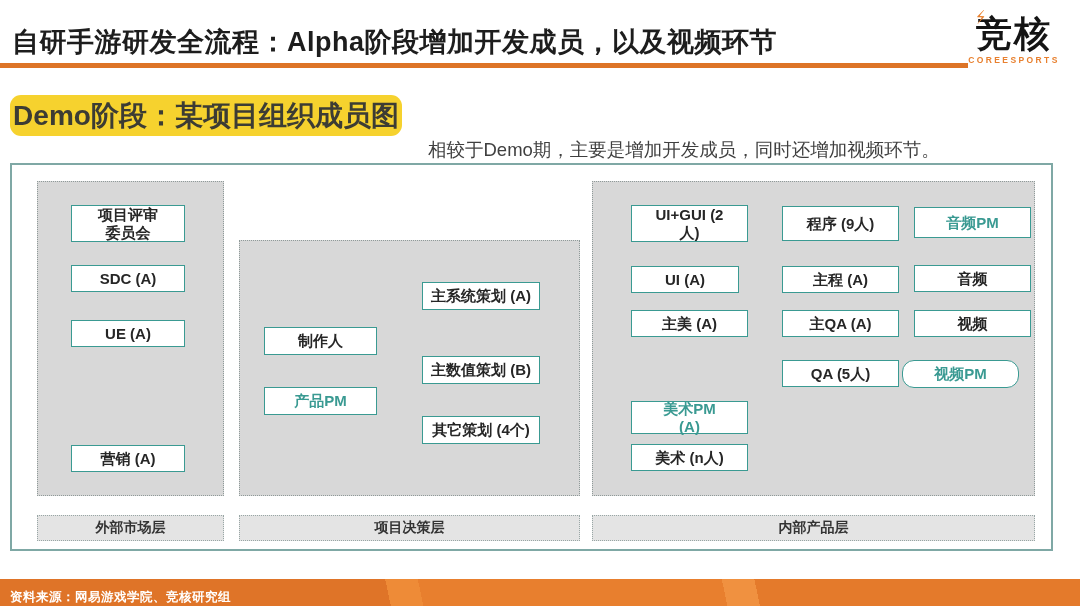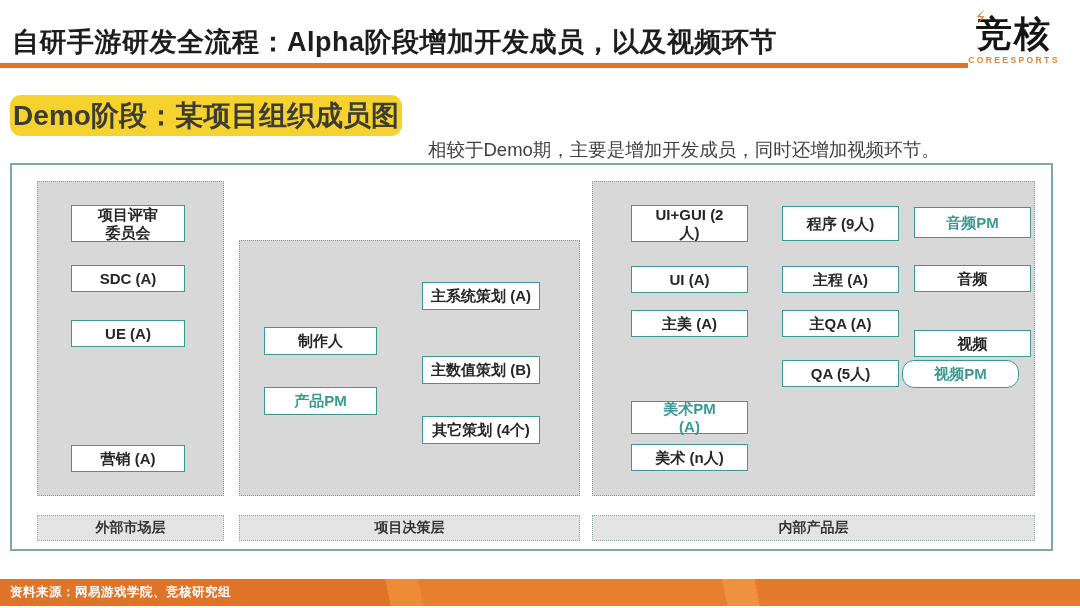--- a/index.html
+++ b/index.html
@@ -50,21 +50,21 @@
 
   .box{position:absolute;background:#fff;border:1.5px solid var(--teal);
        display:flex;align-items:center;justify-content:center;text-align:center;
        font-size:15px;font-weight:600;color:#262626;line-height:1.18;white-space:pre-line;}
   .box.accent{color:var(--teal);}
 
   
   .footer{position:absolute;left:0;top:579px;width:1080px;height:27px;
           background:linear-gradient(78deg,#df7428 0%,#df7428 36%,#ee8b37 36%,#ee8b37 39%,
                      #e87f2e 39%,#e87f2e 67%,#f09140 67%,#f09140 70%,#e47a2b 70%,#e47a2b 100%);
-          display:flex;align-items:center;}
+          display:flex;align-items:flex-end;}
   .footer span{margin-left:10px;font-size:12.5px;font-weight:700;color:#fff;letter-spacing:.5px;}
 </style>
 </head>
 <body>
 
 <div class="page">
 
   <div class="title">自研手游研发全流程：Alpha阶段增加开发成员，以及视频环节</div>
   <div class="header-divider"></div>
   <div class="logo">
@@ -91,34 +91,34 @@
     <div class="box" style="left:59px;top:280px;width:114px;height:27px;">营销 (A)</div>
 
     <div class="box" style="left:252px;top:162px;width:113px;height:28px;">制作人</div>
     <div class="box accent" style="left:252px;top:222px;width:113px;height:28px;">产品PM</div>
     <div class="box" style="left:410px;top:117px;width:118px;height:28px;">主系统策划 (A)</div>
     <div class="box" style="left:410px;top:191px;width:118px;height:28px;">主数值策划 (B)</div>
     <div class="box" style="left:410px;top:251px;width:118px;height:28px;">其它策划 (4个)</div>
 
     <div class="box" style="left:619px;top:40px;width:117px;height:37px;">UI+GUI (2
 人)</div>
-    <div class="box" style="left:619px;top:101px;width:117px;height:27px;">UI (A)</div>
+    <div class="box" style="left:619px;top:101px;width:108px;height:27px;">UI (A)</div>
     <div class="box" style="left:619px;top:145px;width:117px;height:27px;">主美 (A)</div>
     <div class="box accent" style="left:619px;top:220px;width:117px;height:33px;margin-top:16px;">美术PM
 (A)</div>
     <div class="box" style="left:619px;top:279px;width:117px;height:27px;">美术 (n人)</div>
 
     <div class="box" style="left:770px;top:41px;width:117px;height:35px;">程序 (9人)</div>
     <div class="box" style="left:770px;top:101px;width:117px;height:27px;">主程 (A)</div>
     <div class="box" style="left:770px;top:145px;width:117px;height:27px;">主QA (A)</div>
     <div class="box" style="left:770px;top:195px;width:117px;height:27px;">QA (5人)</div>
 
     <div class="box accent" style="left:902px;top:27px;width:117px;height:31px;margin-top:15px;">音频PM</div>
     <div class="box" style="left:902px;top:100px;width:117px;height:27px;">音频</div>
-    <div class="box" style="left:902px;top:145px;width:117px;height:27px;margin-top:20px;">视频</div>
+    <div class="box" style="left:902px;top:145px;width:117px;height:27px;">视频</div>
     <div class="box accent" style="left:890px;top:195px;width:117px;height:28px;border-radius:12px;">视频PM</div>
 
     <div class="strip strip-0">外部市场层</div>
     <div class="strip strip-1">项目决策层</div>
     <div class="strip strip-2">内部产品层</div>
   </div>
 
   <div class="footer">
     <span>资料来源：网易游戏学院、竞核研究组</span>
   </div>

